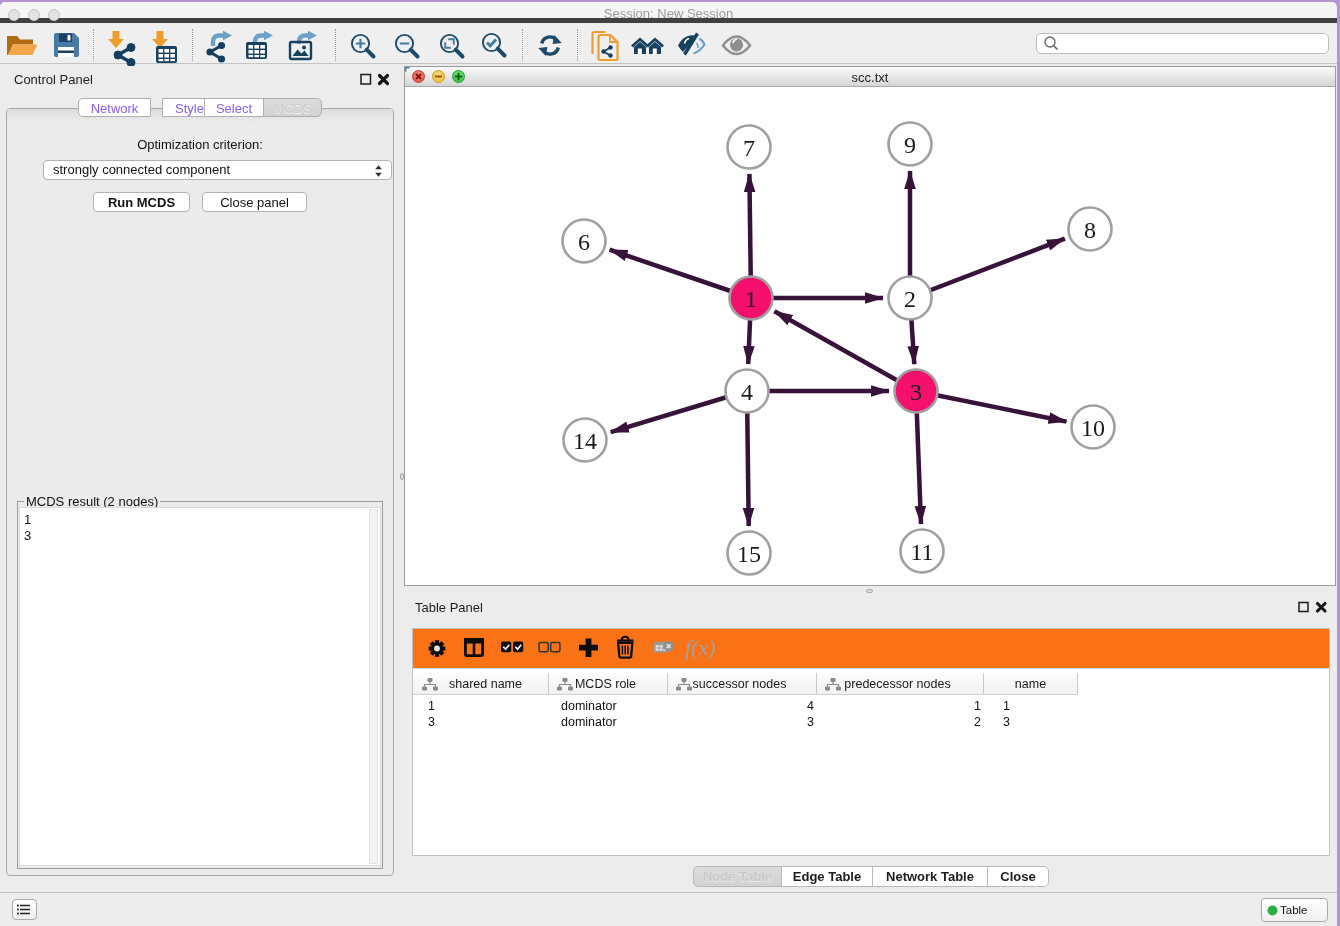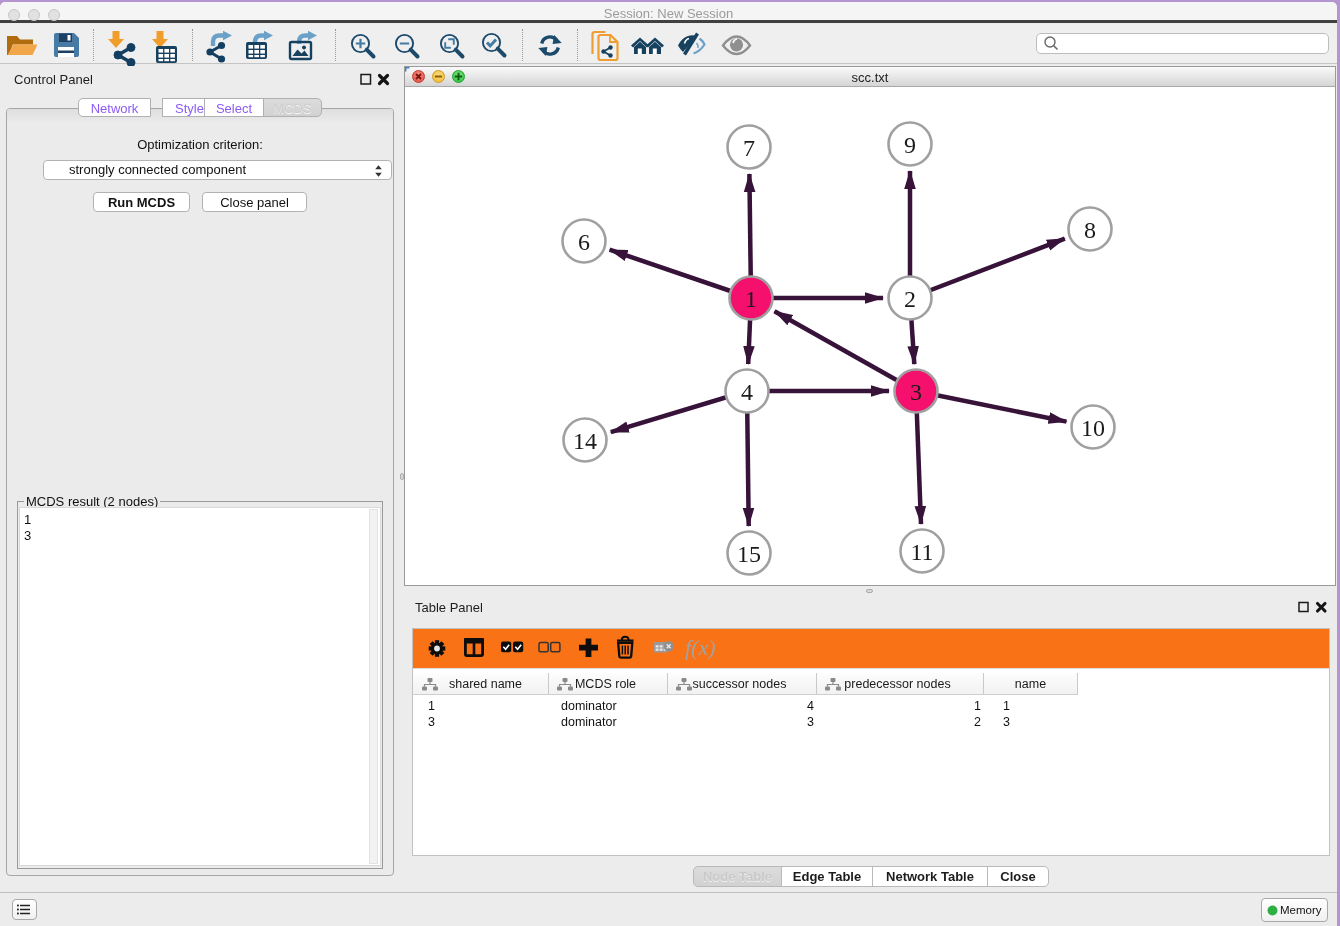--- a/index.html
+++ b/index.html
@@ -1,33 +1,33 @@
 <!DOCTYPE html>
 <html><head><meta charset="utf-8">
 <style>
 * { margin:0; padding:0; box-sizing:border-box; }
 html,body { width:1340px; height:926px; overflow:hidden; }
 body { background:#b495cf; font-family:"Liberation Sans",sans-serif; position:relative; }
 #win { position:absolute; left:0; top:2px; width:1337px; height:924px; background:#ececec; border-radius:5px 5px 0 0; overflow:hidden; }
 .abs { position:absolute; }
 
-#titlebar { position:absolute; left:0; top:0; width:1337px; height:21px; background:#f5f5f5; border-bottom:3px solid #404040; border-radius:5px 5px 0 0; }
+#titlebar { position:absolute; left:0; top:0; width:1337px; height:21px; background:#f5f5f5; border-bottom:5px solid #404040; border-radius:5px 5px 0 0; }
 .dot { position:absolute; top:6.5px; width:12px; height:12px; border-radius:50%; background:#e2e2e2; border:1px solid #c6c6c6; }
 #mtitle { position:absolute; left:0; right:0; top:4px; text-align:center; font-size:13px; color:#9b9b9b; }
 
 #toolbar { position:absolute; left:0; top:22px; width:1337px; height:40px; background:#efefef; border-bottom:1px solid #c4c4c4; }
 .sep { position:absolute; top:5px; height:32px; width:0; border-left:1px dotted #9a9a9a; }
 #searchbox { position:absolute; left:1036px; top:9px; width:293px; height:21px; background:#fff; border:1px solid #bdbdbd; border-radius:5px; }
 
 #cp-title { position:absolute; left:14px; top:70px; font-size:13px; color:#1d1d1d; }
 #cp-box { position:absolute; left:6px; top:106px; width:388px; height:768px; border:1px solid #a6a6a6; border-radius:4px; background:#ebebeb; }
 #cp-box:before { content:""; position:absolute; left:0; top:0; right:0; height:14px; background:linear-gradient(#dedede,#ebebeb); border-radius:3px 3px 0 0;}
 .tab { position:absolute; top:96px; height:19px; background:#fff; border:1px solid #b0b0b0; font-size:13px; font-weight:400; color:#8b5cf6; text-align:center; line-height:19px; }
 .btn { position:absolute; background:#fff; border:1px solid #b3b3b3; border-radius:4px; font-size:13px; color:#111; text-align:center; }
-#dropdown { position:absolute; left:43px; top:158px; width:349px; height:20px; background:#fff; border:1px solid #b3b3b3; border-radius:4px; font-size:13px; color:#111; line-height:18px; padding-left:25px; }
+#dropdown { position:absolute; left:43px; top:158px; width:349px; height:20px; background:#fff; border:1px solid #b3b3b3; border-radius:4px; font-size:13px; color:#111; line-height:18px; padding-left:9px; }
 #fieldset { position:absolute; left:17px; top:499px; width:366px; height:368px; border:1px solid #9a9a9a; }
 #fs-legend { position:absolute; left:24px; top:492px; font-size:13px; color:#111; background:#ebebeb; padding:0 2px; }
 #fs-white { position:absolute; left:19px; top:505px; width:362px; height:359px; background:#fff; border:1px solid #d9d9d9; }
 
 #sccwin { position:absolute; left:404px; top:64px; width:932px; height:520px; border:1px solid #9a9a9a; background:#fff; }
 #scc-tbar { position:absolute; left:0; top:0; width:930px; height:20px; background:linear-gradient(#fafafa,#d5d5d5); border-bottom:1px solid #a9a9a9; }
 #scc-title { position:absolute; left:0; right:0; top:3px; text-align:center; font-size:13px; font-weight:400; color:#1d1d1d; }
 .tl { position:absolute; top:3px; width:13px; height:13px; border-radius:50%; }
 
 #tp-title { position:absolute; left:415px; top:598px; font-size:13px; color:#1d1d1d; }
@@ -489,16 +489,16 @@
             <rect x="4" y="4.6" width="1.8" height="1.8"></rect>
             <rect x="4" y="8.6" width="1.8" height="1.8"></rect>
             <rect x="4" y="12.6" width="1.8" height="1.8"></rect>
           </g>
         </svg>
     </div>
     <div class="abs" style="left:1261px;top:5px;width:67px;height:24px;background:linear-gradient(#fff,#f0f0f0);border:1px solid #a9a9a9;border-radius:4px;">
       <svg width="12" height="12" style="position:absolute;left:5px;top:6px;">
           <circle cx="5.5" cy="5.5" r="5" fill="#2fae44"></circle>
         </svg>
-      <div class="abs" style="left:18px;top:5px;font-size:11.5px;color:#111;">Memory</div>
+      <div class="abs" style="left:18px;top:5px;font-size:11.5px;color:#111;">Table</div>
     </div>
   </div>
 </div>
 
 </body></html>

